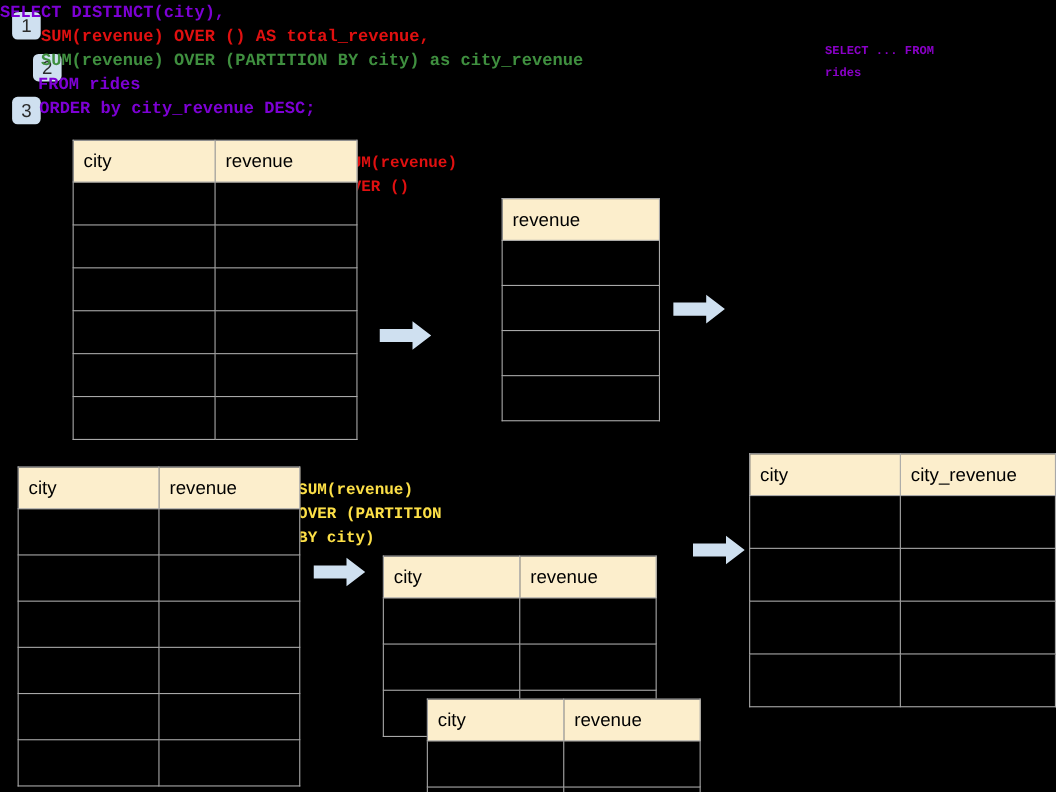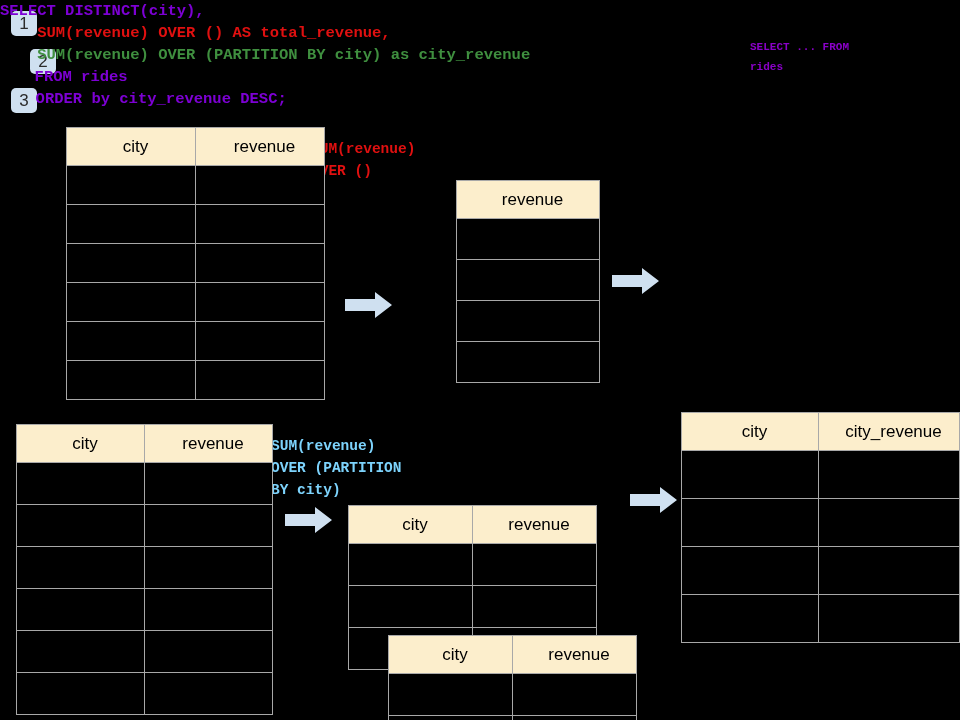--- a/index.html
+++ b/index.html
@@ -51,21 +51,21 @@
   .annot {
     position: absolute;
     font-family: "Liberation Mono", "DejaVu Sans Mono", monospace;
     font-size: 14.5px;
     font-weight: bold;
     line-height: 22px;
     white-space: pre;
   }
   #annot-select-from { left: 750px; top: 37px; color: #8a00c8; font-size: 11px; line-height: 20px; }
   #annot-over-empty  { left: 311px; top: 138px; color: #e01010; }
-  #annot-over-part   { left: 271px; top: 435px; color: #7dd3fc; }
+  #annot-over-part   { left: 271px; top: 435px; color: #fde047; }
 
   
   .tbl {
     position: absolute;
     border-collapse: collapse;
     background: #000000;
     table-layout: fixed;
   }
   .tbl td {
     border: 1px solid #a8a8a8;
@@ -73,21 +73,21 @@
     height: 38px;
     background: #000000;
   }
   .tbl th {
     border: 1px solid #a8a8a8;
     background: #fceecc;
     color: #000000;
     font-family: "Liberation Sans", sans-serif;
     font-weight: normal;
     font-size: 17px;
-    text-align: center;
+    text-align: left;
     padding: 0 0 0 9px;
     height: 37px;
   }
 
   
   #table-rides-top      { left: 66px;  top: 127px; }
   #table-rides-top th, #table-rides-top td { width: 119px; }
 
   #table-total-revenue  { left: 456px; top: 180px; }
   #table-total-revenue th, #table-total-revenue td { width: 133px; }

